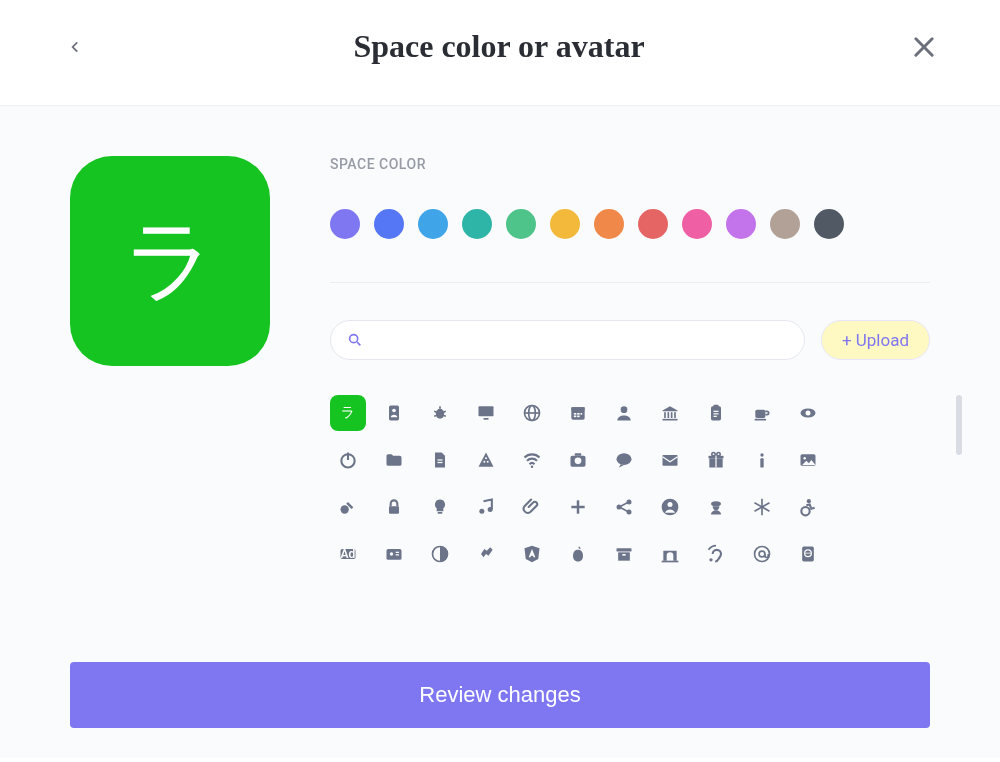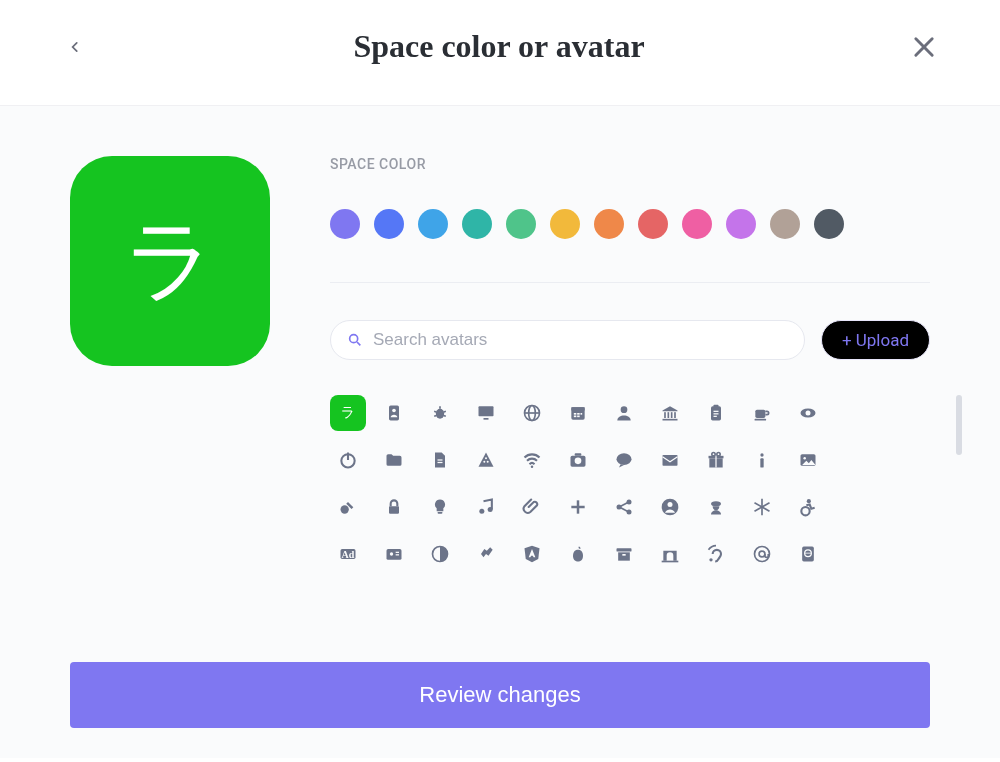--- a/index.html
+++ b/index.html
@@ -17,21 +17,21 @@
 .right { flex:1; display:flex; flex-direction:column;gap:21px; }
 .section-label { font-size:14px; letter-spacing:.5px; color:#979ba5; font-weight:500; margin-bottom:16px; }
 .swatches { display:flex; gap:14px; margin-bottom:22px; }
 .swatch { width:30px; height:30px; border-radius:50%; cursor:pointer; }
 .divider { height:1px; background:#ebedf2; margin-bottom:16px; }
 .search-row { display:flex; gap:16px; align-items:center; margin-bottom:14px; }
 .search-box { flex:1; display:flex; align-items:center; height:40px; border:1px solid #e6e8ef; border-radius:20px; padding:0 16px; background:#fff; }
 .search-box svg { width:16px; height:16px; color:#7f77f1; margin-right:10px; flex-shrink:0; }
 .search-box input { border:none; outline:none; font-size:17px; color:#2a2e34; flex:1; background:transparent; }
 .search-box input::placeholder { color:#a5a9b5; }
-.upload { height:40px; border:1px solid #e8e6fb; border-radius:20px; padding:0 20px; background:#000000; color:#7f77f1; font-size:17px; display:flex; align-items:center; cursor:pointer; }
+.upload { height:40px; border:1px solid #e8e6fb; border-radius:20px; padding:0 20px; background:#fef9c3; color:#7f77f1; font-size:17px; display:flex; align-items:center; cursor:pointer; }
 .avatar-grid-wrap { position:relative; }
 .avatar-grid { display:grid; grid-template-columns:repeat(12,36px); gap:11px 10px; }
 .avatar-item { width:36px; height:36px; border-radius:8px; display:flex; align-items:center; justify-content:center; cursor:pointer; color:#6c7489; }
 .avatar-item.selected { background:#15c420; color:#fff; }
 .avatar-item span { font-size:14px; }
 .avatar-item svg { width:20px; height:20px; }
 .scrollbar { position:absolute; right:-32px; top:0; width:6px; height:60px; background:#d9dce3; border-radius:3px; }
 .footer { position:absolute; bottom:30px; left:70px; right:70px;border-radius:27px; }
 .review-btn { width:100%; height:66px; background:#7f77f1; color:#fff; border:none; border-radius:4px; font-size:22px; font-weight:500; cursor:pointer; }
 </style>
@@ -74,21 +74,20 @@
           <div class="swatch" style="background: rgb(177, 161, 151);"></div>
           <div class="swatch" style="background: rgb(81, 90, 100);"></div>
         </div>
       <div class="divider"></div>
       <div class="search-row">
         <div class="search-box">
           <svg viewBox="0 0 24 24" fill="none" stroke="currentColor" stroke-width="2.5">
               <circle cx="10" cy="10" r="6"></circle>
               <line x1="20" y1="20" x2="15" y2="15"></line>
             </svg>
-          <input type="text" placeholder="Search avatars" style="">
         </div>
         <div class="upload">+ Upload</div>
       </div>
       <div class="avatar-grid-wrap">
         <div class="avatar-grid" id="avatar-grid">
             <div class="avatar-item selected">
               <span>ラ</span>
             </div>
             <div class="avatar-item">
               <svg viewBox="0 0 24 24" fill="currentColor">
@@ -320,21 +319,21 @@
                 <circle cx="13" cy="5" r="2.5"></circle>
                 <path d="M10 10l4-1 2 5 4-1" fill="none" stroke="currentColor" stroke-width="2.5"></path>
                 <circle cx="9" cy="17" r="5" fill="none" stroke="currentColor" stroke-width="2.5"></circle>
               </svg>
             </div>
             <div style="visibility: hidden;"></div>
             <div class="avatar-item" style="position: relative;">
               <svg viewBox="0 0 24 24" fill="currentColor">
                 <rect x="3" y="6" width="18" height="12" rx="2"></rect>
               </svg>
-              <span style="position: absolute; font-size: 10px; color: rgb(250, 251, 252); font-weight: 600; font-family: Liberation Serif, serif;">Ad</span>
+              <span style="position: absolute; font-size: 12px; color: rgb(250, 251, 252); font-weight: 600;">Ad</span>
             </div>
             <div class="avatar-item">
               <svg viewBox="0 0 24 24" fill="currentColor">
                 <rect x="3" y="6" width="18" height="13" rx="2"></rect>
                 <circle cx="9" cy="12" r="2" fill="#fafbfc"></circle>
                 <line x1="14" y1="10" x2="18" y2="10" stroke="#fafbfc" stroke-width="1.5"></line>
                 <line x1="14" y1="13" x2="18" y2="13" stroke="#fafbfc" stroke-width="1.5"></line>
               </svg>
             </div>
             <div class="avatar-item">

